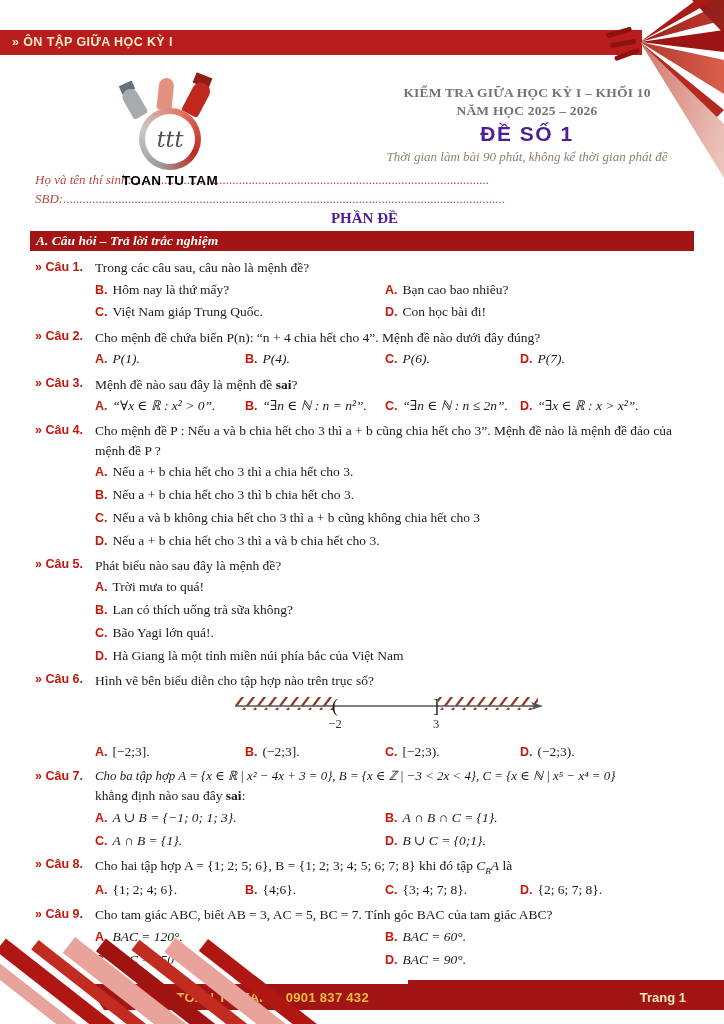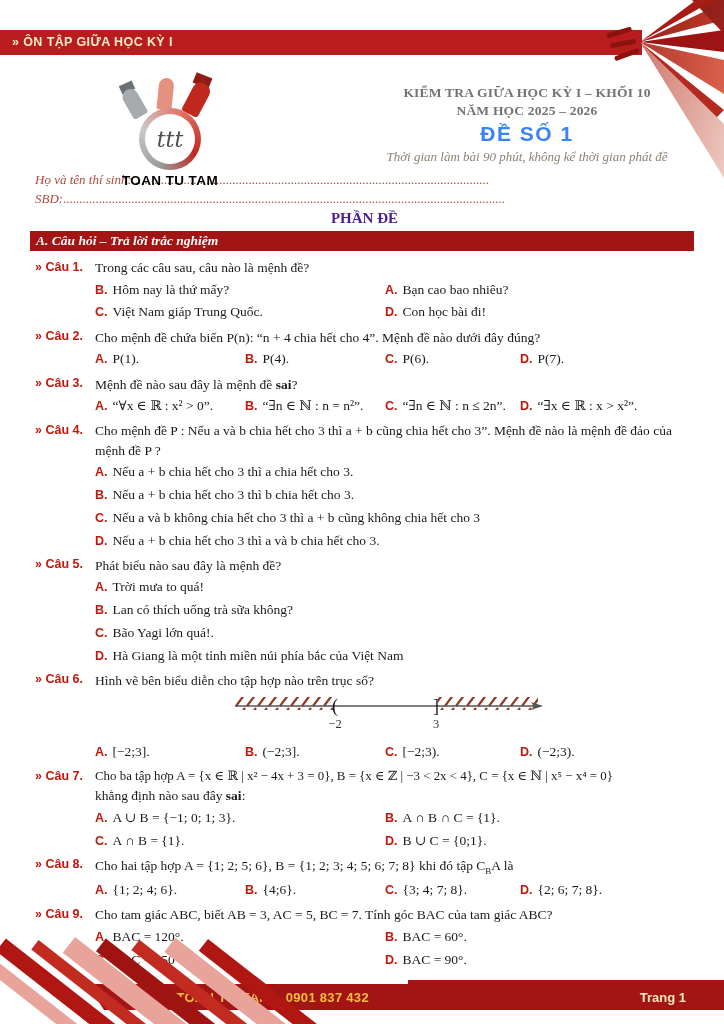--- a/index.html
+++ b/index.html
@@ -41,21 +41,21 @@
     background:conic-gradient(from 200deg,#9b9b9b,#c8c8c8 90deg,#e2766a 180deg,#c0281e 280deg,#9b9b9b 360deg);}
   .logo-circle::after{content:"";position:absolute;inset:6px;background:#fff;border-radius:50%;}
   .logo-ttt{position:absolute;inset:0;display:flex;align-items:center;justify-content:center;
     font-family:"DejaVu Serif",serif;font-style:italic;font-size:22px;color:#4f4f4f;z-index:1;}
   .logo-word{margin-top:3px;font-family:"Liberation Sans",sans-serif;font-weight:bold;
     font-size:13.5px;color:#000000;letter-spacing:0.4px;}
 
   
   .exam-header{position:absolute;left:330px;top:84px;width:394px;text-align:center;}
   .eh-line{font-weight:bold;font-size:13.5px;color:#737373;line-height:18px;letter-spacing:0.2px;}
-  .eh-num{font-family:"Liberation Sans",sans-serif;font-weight:bold;font-size:21px;color:#3b82f6;
+  .eh-num{font-family:"Liberation Sans",sans-serif;font-weight:bold;font-size:21px;color:#4c1d95;
           letter-spacing:1.5px;line-height:25px;margin-top:1px;}
   .eh-time{font-style:italic;font-size:13px;color:#8d8072;margin-top:3px;}
 
   
   .content{position:absolute;left:35px;top:171px;width:659px;}
   .fill-line{color:#b5473c;font-style:italic;font-size:13px;line-height:18.5px;
              white-space:nowrap;overflow:hidden;}
   .part-title{text-align:center;color:#4c1d95;font-weight:bold;font-size:15px;margin-top:2px;}
   .section-bar{margin:4px 0 7px -5px;background:#a31515;color:#fcfcfc;font-style:italic;
                font-weight:bold;font-size:13.5px;height:20px;line-height:20px;padding-left:6px;}
@@ -64,21 +64,21 @@
   .q-label{flex:0 0 60px;width:60px;color:#c4170c;font-family:"Liberation Sans",sans-serif;
            font-weight:bold;font-size:12.5px;padding-top:1.5px;}
   .q-body{flex:1;font-size:13.5px;line-height:1.42;}
   .q-text{margin-bottom:1px;}
   .tight{font-size:12.9px;white-space:nowrap;}
   .grid4{display:grid;grid-template-columns:150px 140px 135px 1fr;}
   .grid2{display:grid;grid-template-columns:290px 1fr;}
   .opt{padding:1.5px 0;}
   .letter{color:#c4170c;font-family:"Liberation Sans",sans-serif;font-weight:bold;
           font-size:12.5px;margin-right:5px;}
-  .math{}
+  .math{font-style:italic;}
   sub{font-size:9px;}
 
   .figure{margin:3px 0 2px 140px;}
 
   
   .footer-topline{position:absolute;left:408px;top:980px;width:316px;height:5px;background:#a31515;z-index:2;}
   .footer-bar{position:absolute;left:87px;top:984px;width:637px;height:26px;background:#a31515;
               clip-path:polygon(0 0,100% 0,100% 100%,17px 100%);display:flex;align-items:center;
               justify-content:space-between;box-sizing:border-box;padding:0 38px 0 78px;
               font-family:"Liberation Sans",sans-serif;font-weight:bold;z-index:2;}

